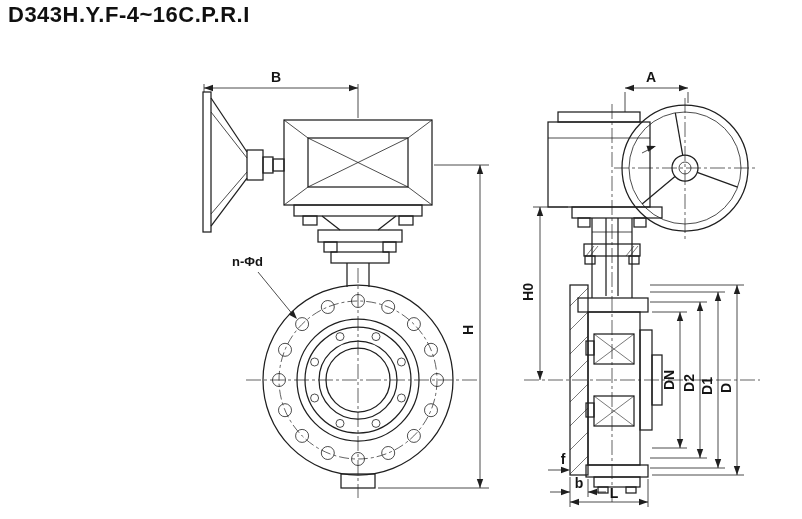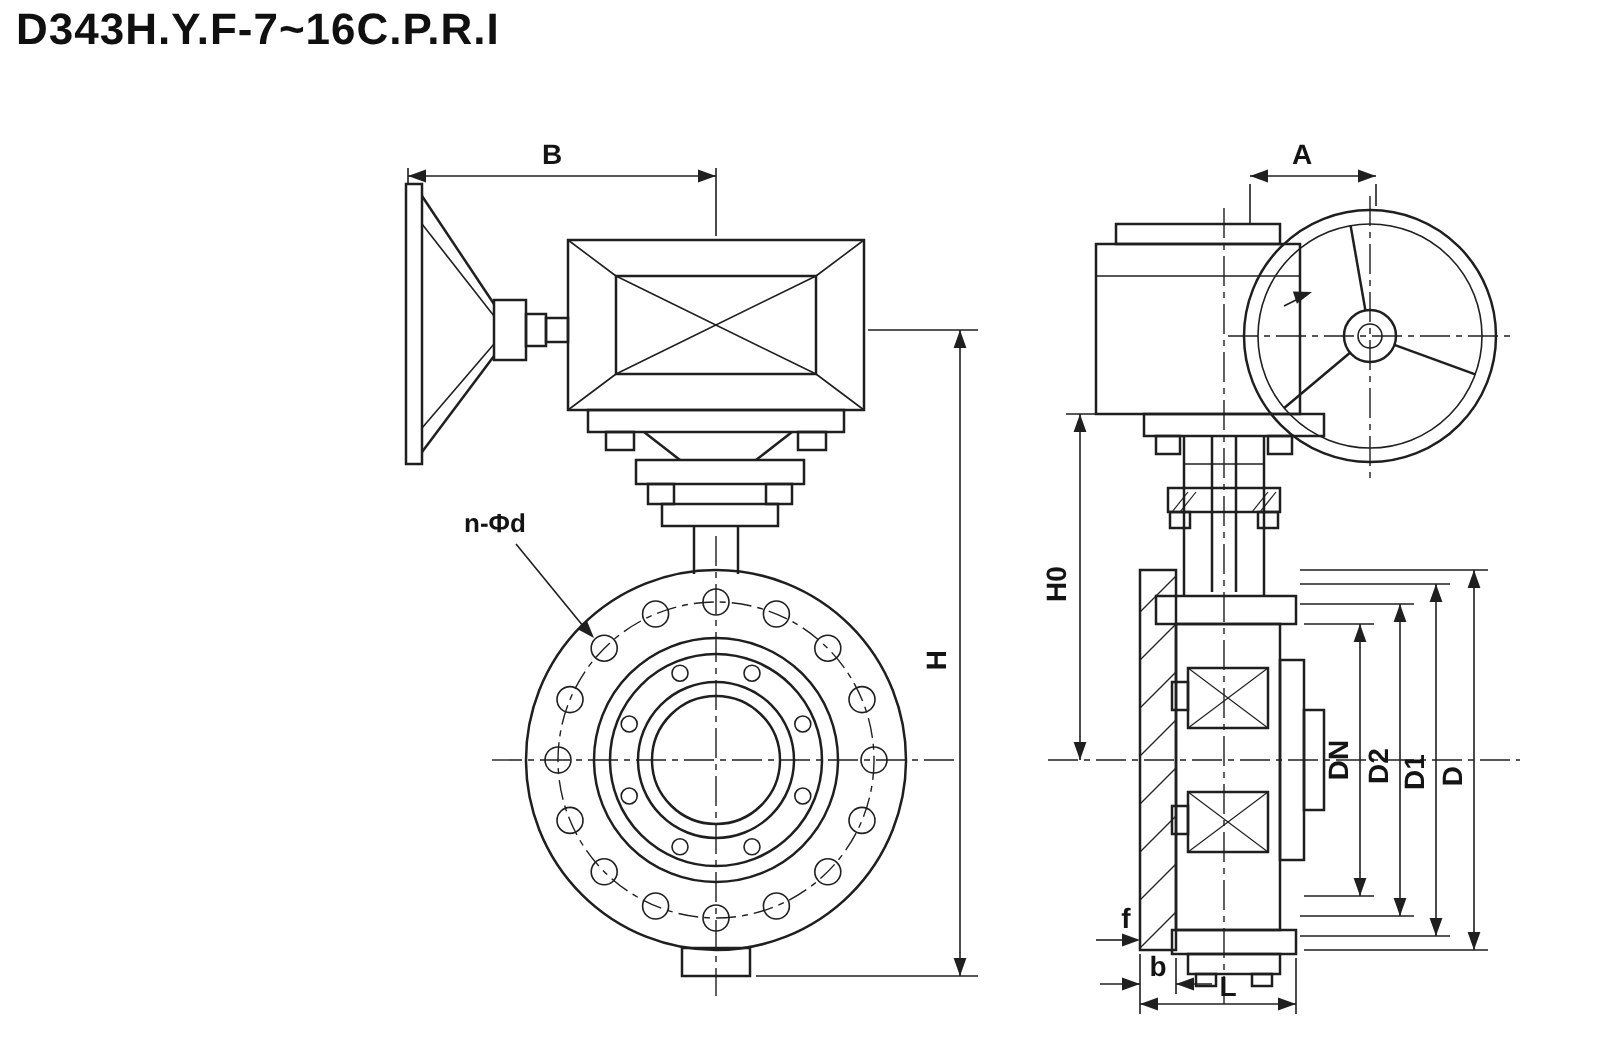--- a/index.html
+++ b/index.html
@@ -22,21 +22,21 @@
   .bc{stroke:#1f1f1f;stroke-width:0.7;fill:none;stroke-dasharray:10 3 3 3;}
   .hz{stroke:#1f1f1f;stroke-width:0.6;fill:none;}
   .ar{fill:#1f1f1f;stroke:none;}
   text.dim{font-size:14px;font-weight:700;fill:#141414;}
   text.note{font-size:13px;font-weight:700;fill:#141414;}
 </style>
 </head>
 <body>
 
 <div class="canvas">
-  <div class="drawing-title">D343H.Y.F-7~16C.P.R.I</div>
+  <div class="drawing-title">D343H.Y.F-4~16C.P.R.I</div>
 
   <svg width="802" height="519" viewBox="0 0 802 519">
     <defs>
       <path id="a-l" d="M0,0 L9,3.2 L9,-3.2 Z"></path>
       <path id="a-r" d="M0,0 L-9,3.2 L-9,-3.2 Z"></path>
       <path id="a-u" d="M0,0 L3.2,9 L-3.2,9 Z"></path>
       <path id="a-d" d="M0,0 L3.2,-9 L-3.2,-9 Z"></path>
     </defs>
 
     <g>

